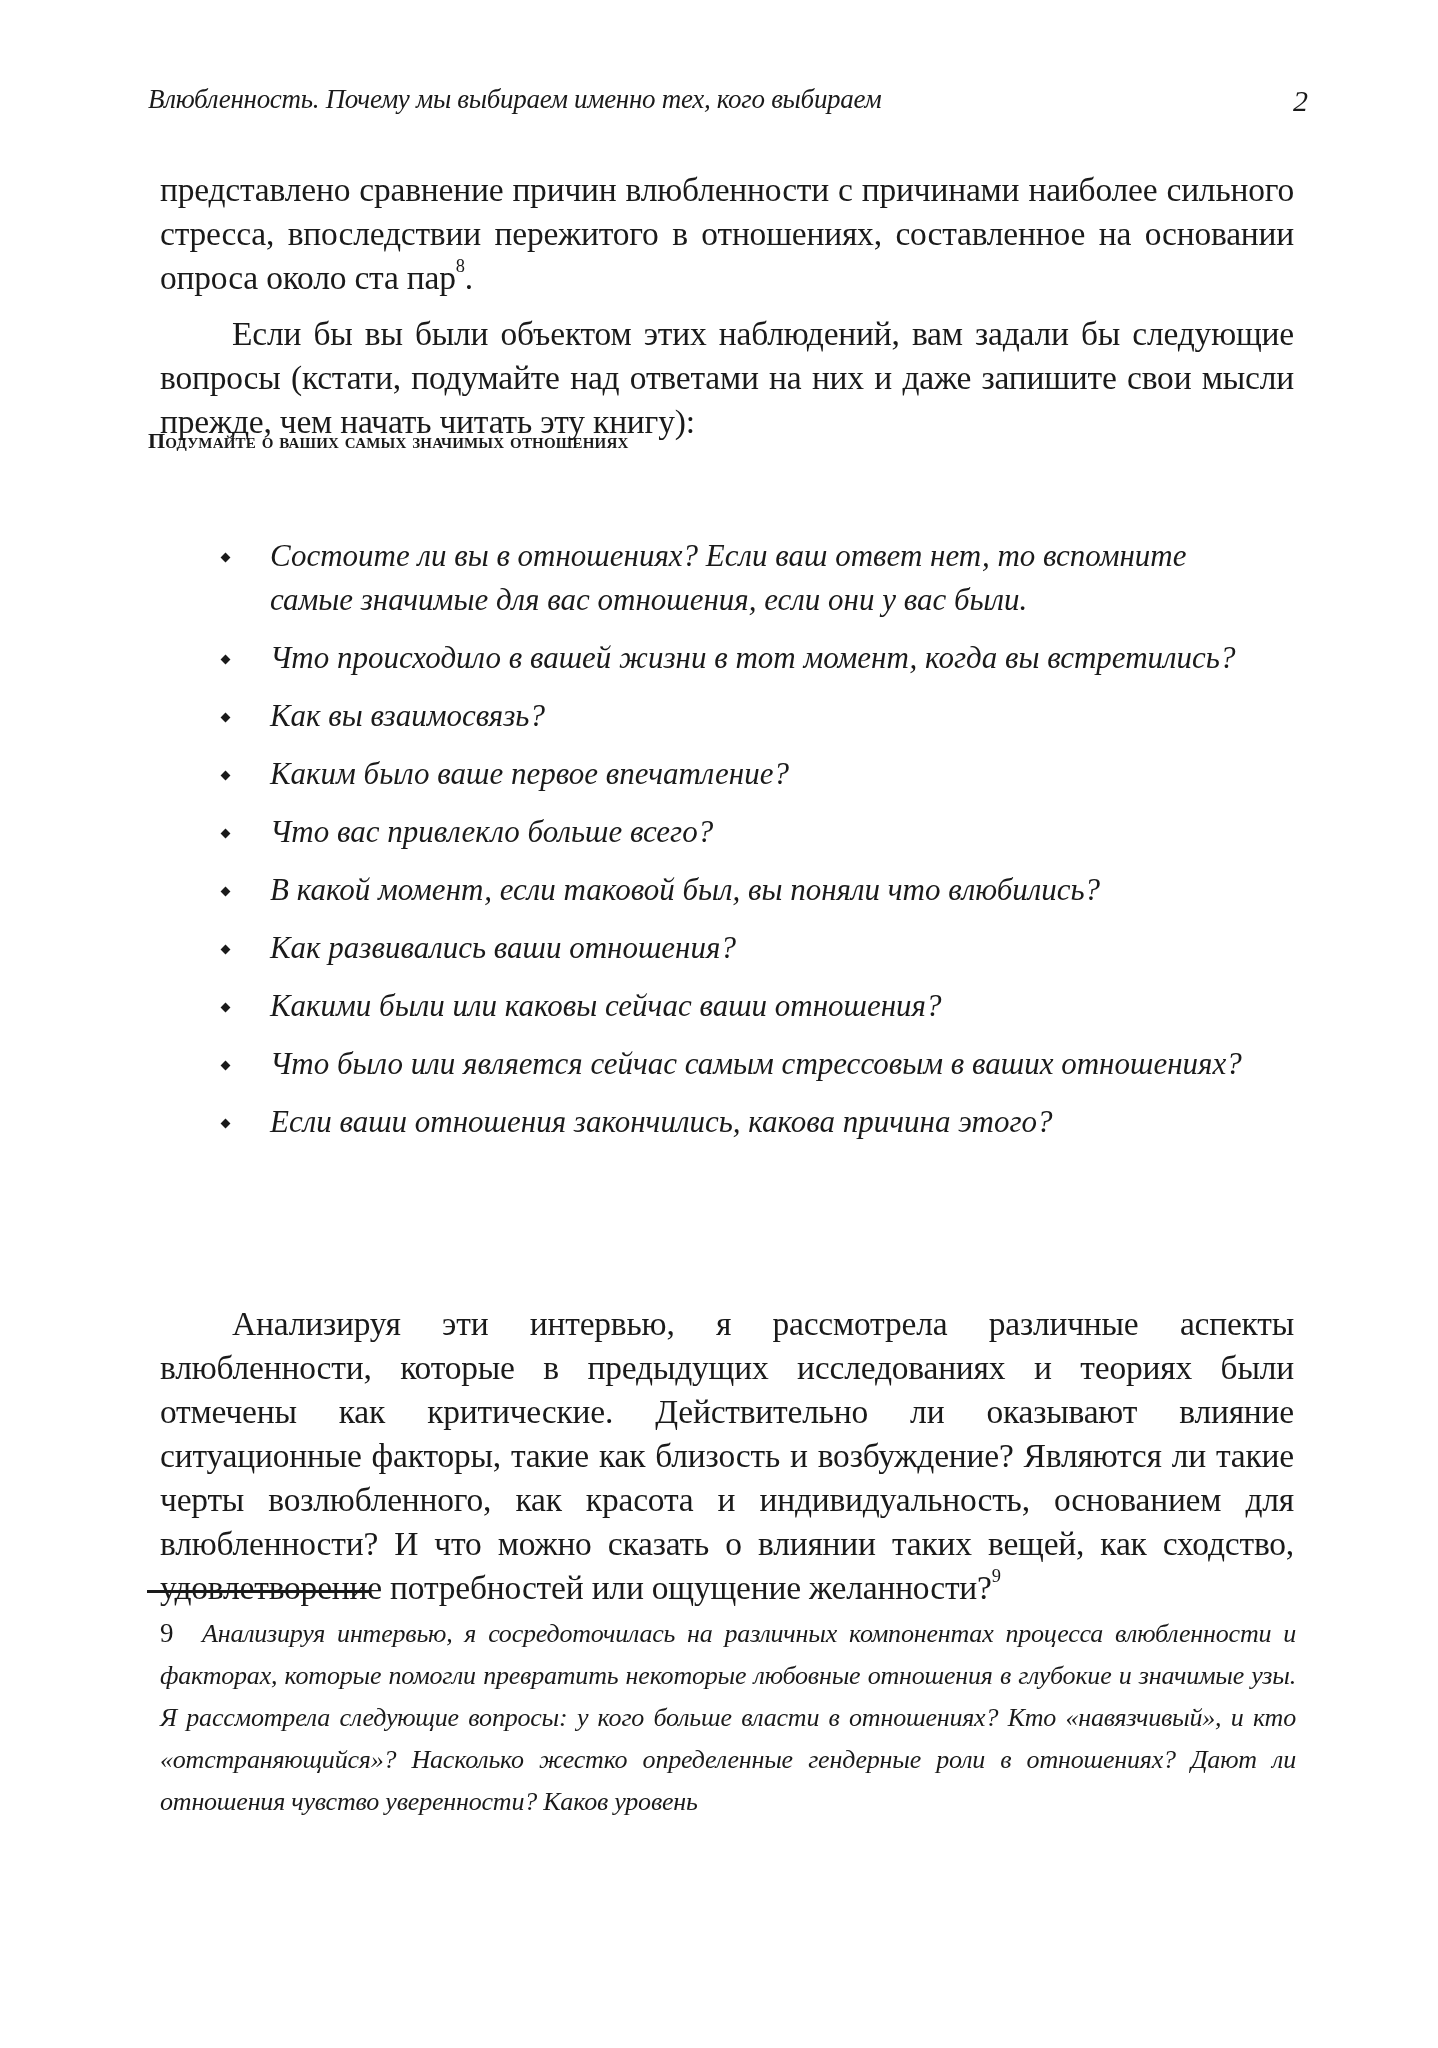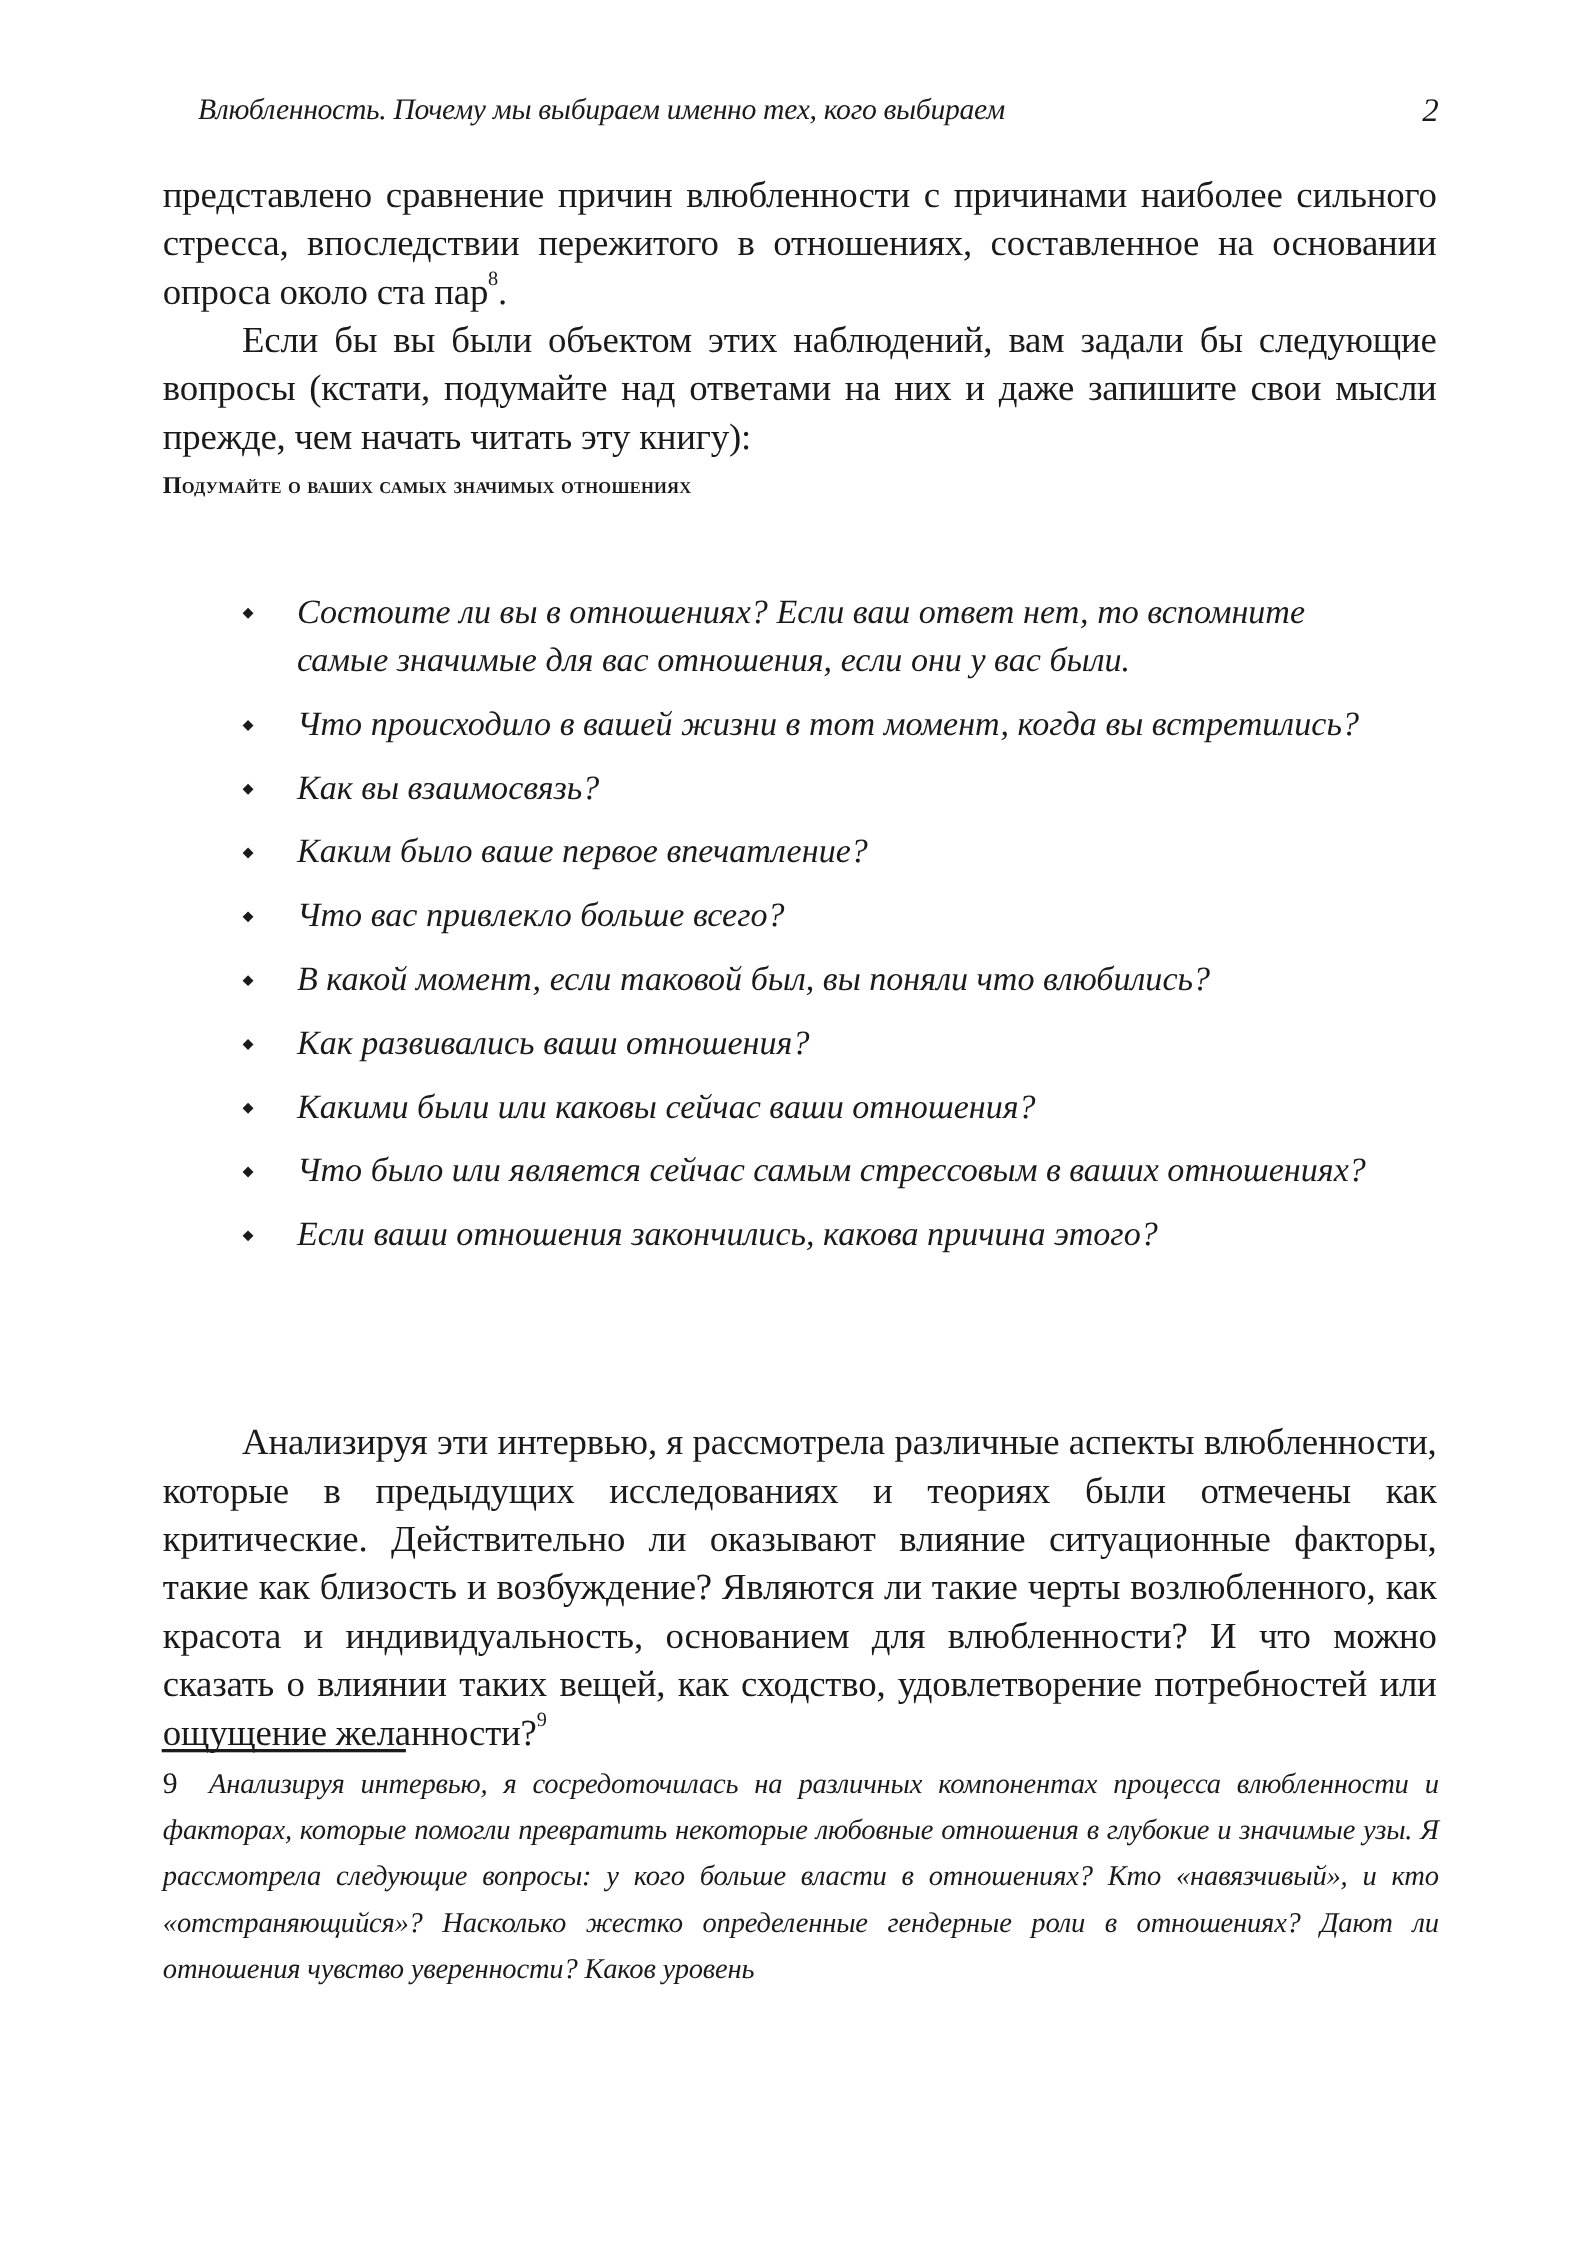--- a/index.html
+++ b/index.html
@@ -1,28 +1,28 @@
 <!DOCTYPE html>
 <html><head>
   <meta charset="utf-8">
   <style>
     html, body { margin: 0; padding: 0; background: #ffffff; }
     body { width: 1438px; height: 2048px; position: relative; overflow: hidden; color: #1a1a1a; }
     .page { position: absolute; left: 0; top: 0; width: 1438px; height: 2048px; background: #ffffff; }
 
     .running-head { position: absolute; left: 148px; top: 84px; width: 1160px; height: 40px;
       font-family: "Liberation Serif", "DejaVu Serif", serif; font-style: italic; font-size: 27px; }
-    .running-head .title { position: absolute; left: 0; top: 0; letter-spacing: -0.3px; margin-left: 32px; }
+    .running-head .title { position: absolute; left: 0; top: 0; letter-spacing: -0.3px; }
     .running-head .folio { position: absolute; right: 0; top: 0; font-size: 30px; }
 
     .body-text { font-family: "Liberation Serif", "DejaVu Serif", serif; font-size: 33.5px; line-height: 44px;
       text-align: justify; letter-spacing: -0.2px; }
     .block { position: absolute; left: 148px; width: 1158px; }
     .indent { text-indent: 72px; }
-    p { margin: 0; }
+    p { margin: 12px; }
     sup { font-size: 0.55em; line-height: 0; vertical-align: 0.9em; }
 
     .section-heading { position: absolute; left: 148px; top: 428px; width: 1158px;
       font-family: "Liberation Serif", "DejaVu Serif", serif; font-size: 22px;
       font-variant: small-caps; letter-spacing: 0.2px; }
 
     .bullet-list { position: absolute; left: 210px; top: 534px; width: 1040px; list-style: none; margin: 0; padding: 0;
       font-family: "Liberation Serif", "DejaVu Serif", serif; font-style: italic; font-size: 31px; line-height: 44px; }
     .bullet-item { position: relative; padding-left: 60px; margin-bottom: 14px; text-align: left; }
     .bullet-dot { position: absolute; left: 12px; top: 20px; width: 7px; height: 7px; background: #1a1a1a;

